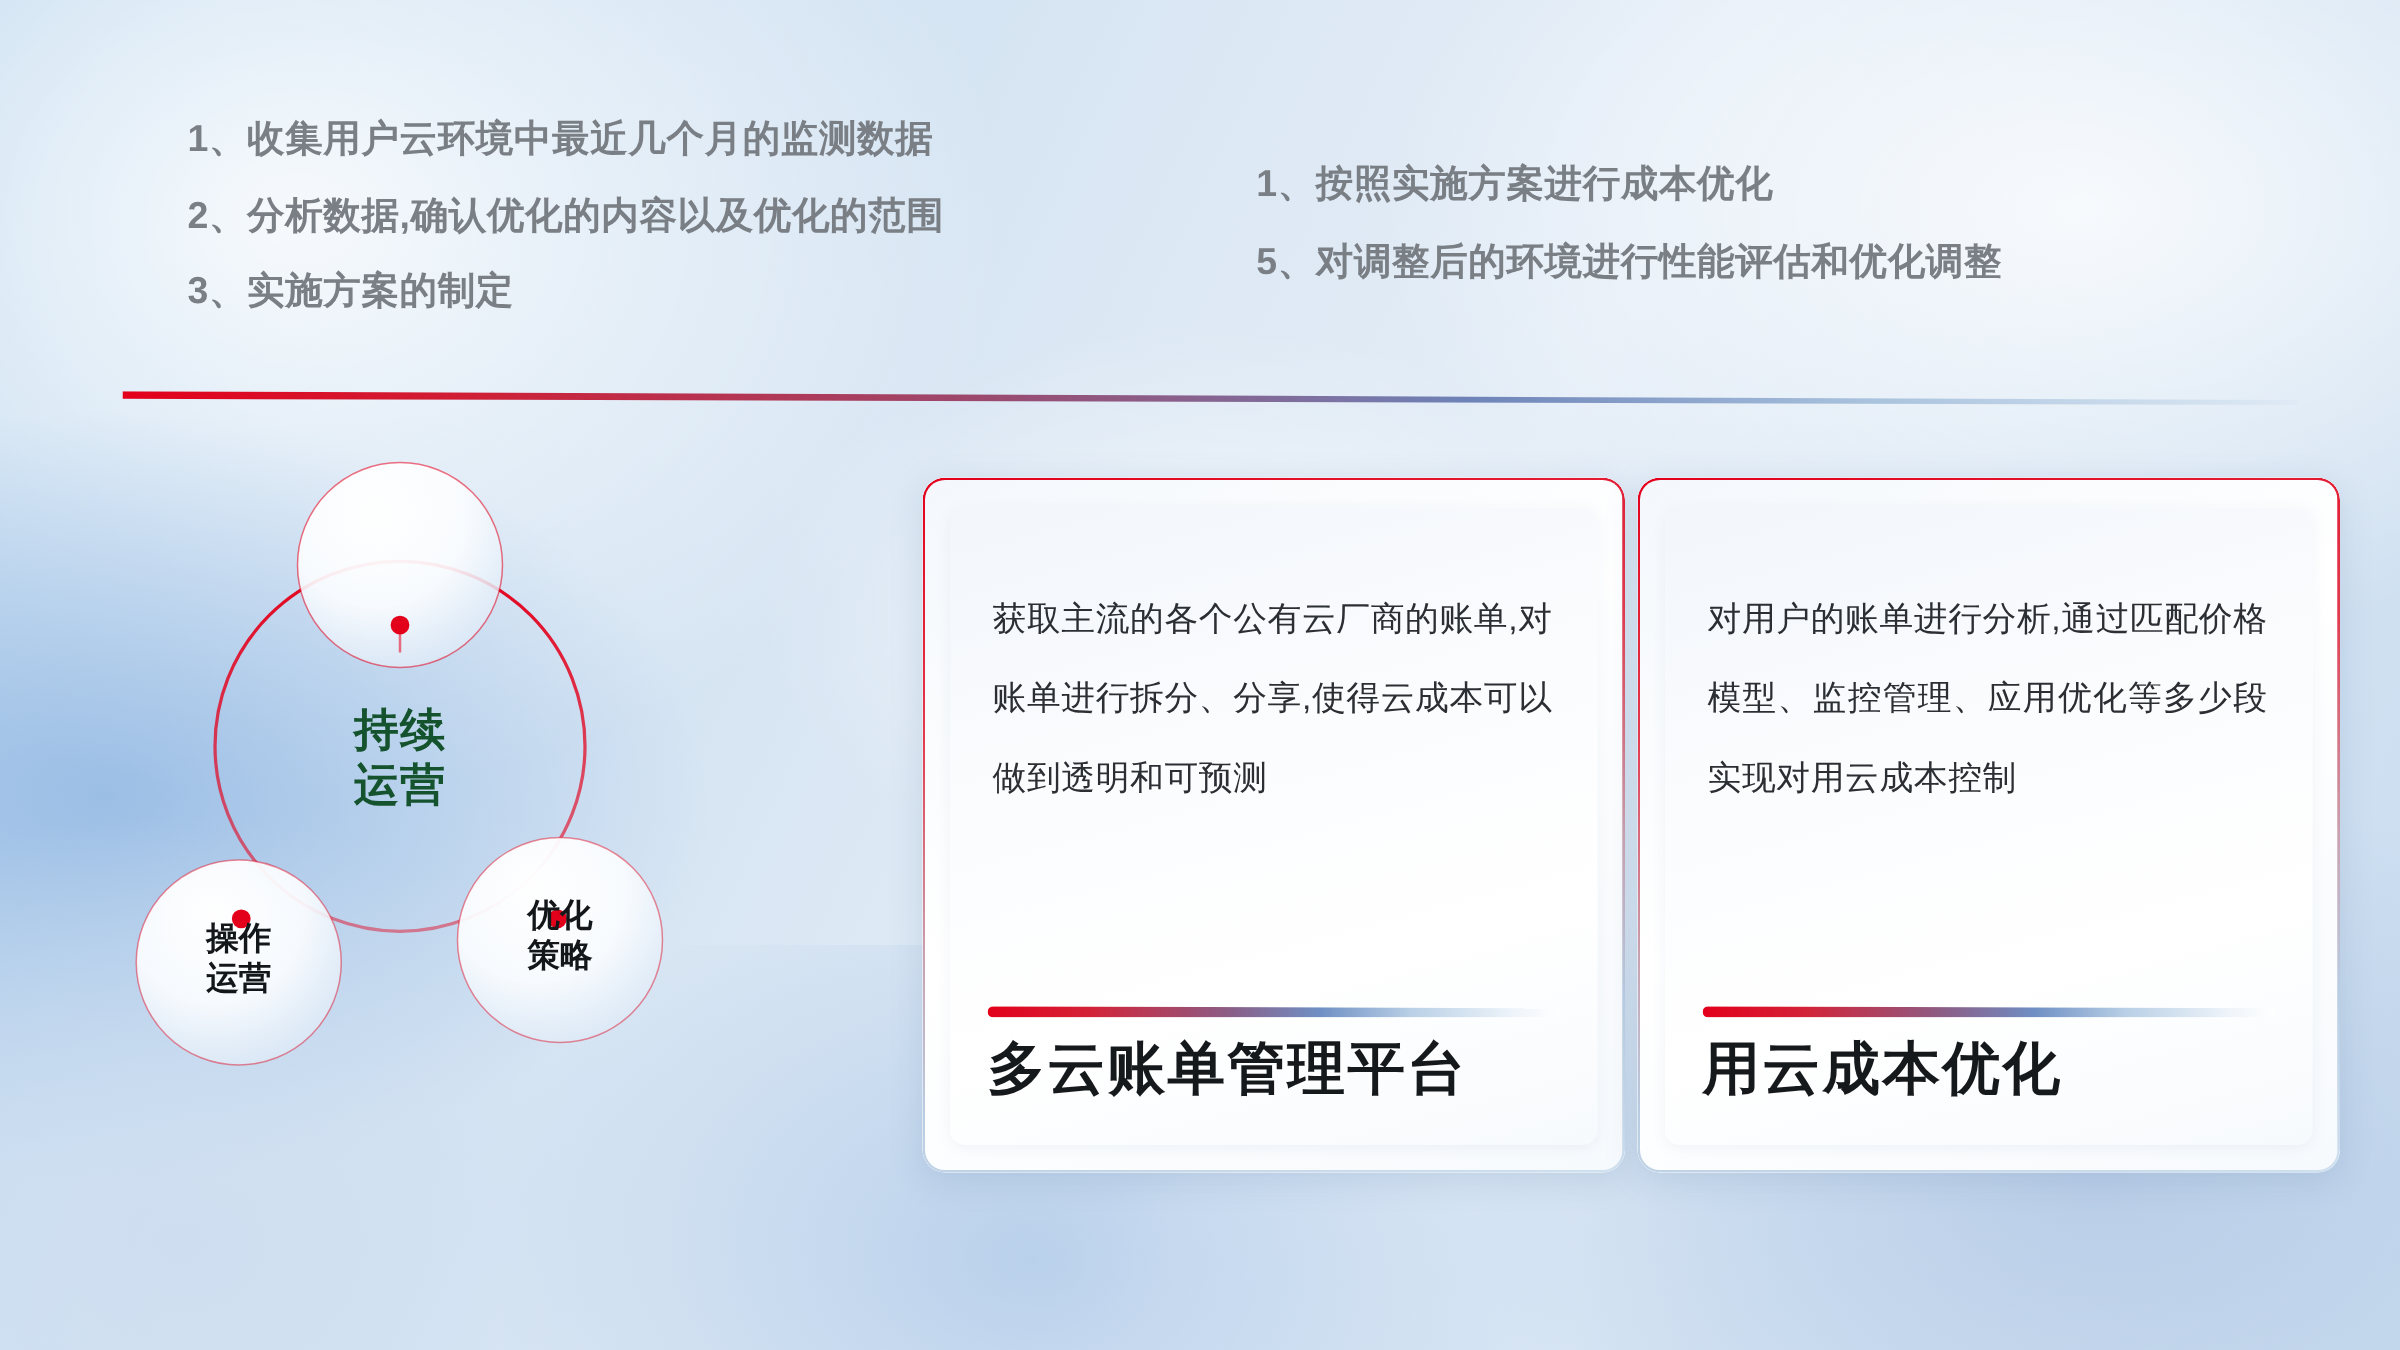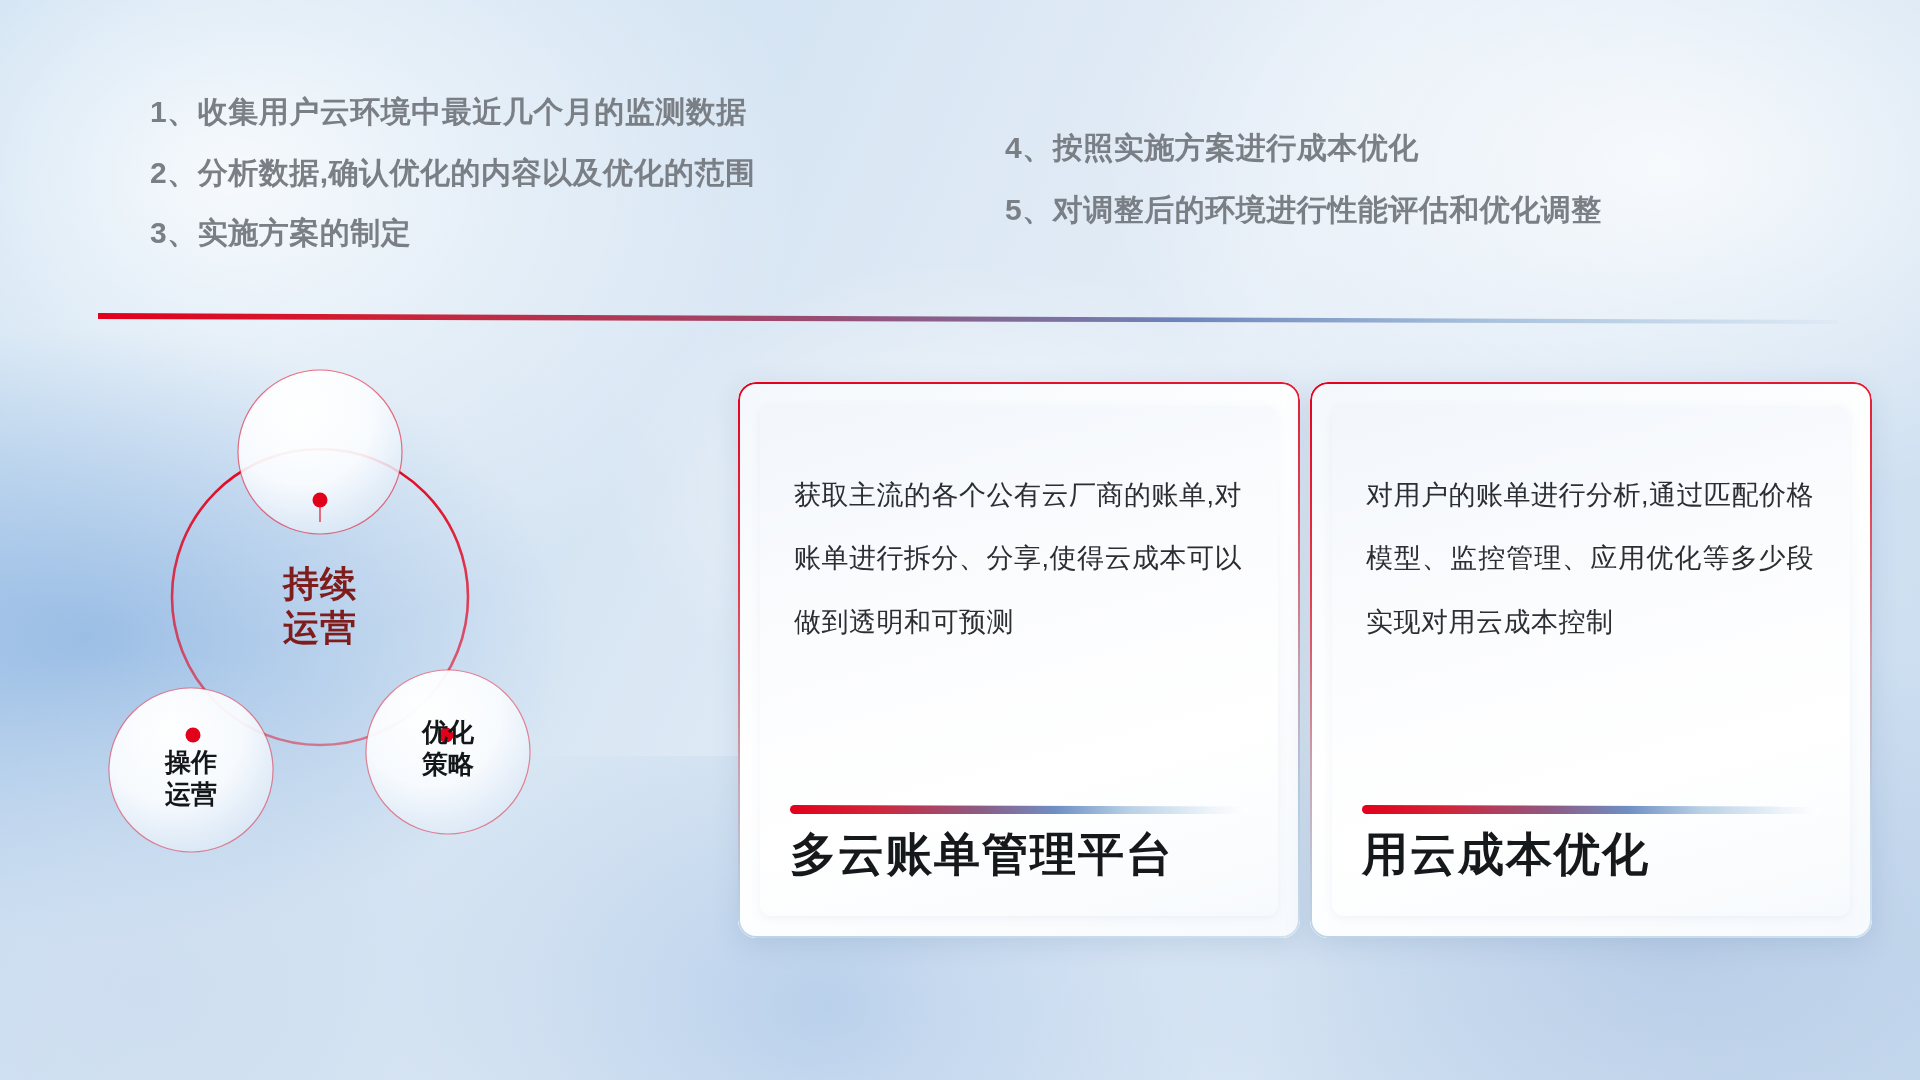--- a/index.html
+++ b/index.html
@@ -42,23 +42,23 @@
   
   #topdiv{position:absolute;left:98px;top:313px;width:1740px;height:10px;}
   #topdiv svg{display:block;}
 
   
   #venn{position:absolute;left:96px;top:352px;width:560px;height:600px;}
   #venn svg{display:block;}
   .vlabel{position:absolute;text-align:center;color:#14171a;
     font-weight:700;line-height:1.22;white-space:pre-line;}
   #lbl-top{left:243px;top:402px;width:190px;font-size:28px;}
-  #lbl-left{left:110px;top:786px;width:180px;font-size:26px;margin-top:12px;}
+  #lbl-left{left:110px;top:786px;width:180px;font-size:26px;}
   #lbl-right{left:430px;top:772px;width:180px;font-size:26px;}
-  #lbl-center{left:268px;top:600px;width:220px;font-size:36px;color:#7f1d1d;font-weight:800;letter-spacing:1px;}
+  #lbl-center{left:268px;top:600px;width:220px;font-size:36px;color:#14532d;font-weight:800;letter-spacing:1px;}
 
   
   .card{position:absolute;top:382px;width:562px;height:556px;
     border-radius:18px;overflow:hidden;
     background:linear-gradient(150deg,#f4f8fc 0%,#ffffff 45%,#f7fafd 100%);
     box-shadow:0 6px 26px rgba(90,120,160,.18);}
   .card-border{position:absolute;inset:0;border-radius:18px;
     border:2px solid transparent;
     background:linear-gradient(170deg,#e3001b 0%,#e23b4e 32%,#c9a0ae 58%,#b9cde2 78%,#cfe0ef 100%) border-box;
     -webkit-mask:linear-gradient(#000 0 0) padding-box,linear-gradient(#000 0 0);
@@ -93,21 +93,21 @@
   <div class="bg-l7"></div>
 </div>
 
 <div id="steps">
   <div class="col col-left">
     <div class="step">1、收集用户云环境中最近几个月的监测数据</div>
     <div class="step">2、分析数据,确认优化的内容以及优化的范围</div>
     <div class="step">3、实施方案的制定</div>
   </div>
   <div class="col col-right">
-    <div class="step">4、按照实施方案进行成本优化</div>
+    <div class="step">1、按照实施方案进行成本优化</div>
     <div class="step">5、对调整后的环境进行性能评估和优化调整</div>
   </div>
 </div>
 
 <div id="topdiv">
   <svg width="1740" height="11" viewBox="0 0 1740 11">
     <defs>
       <linearGradient id="gdiv" x1="0" y1="0" x2="1" y2="0">
         <stop offset="0" stop-color="#e3001b"></stop>
         <stop offset="0.16" stop-color="#cf1f36"></stop>

